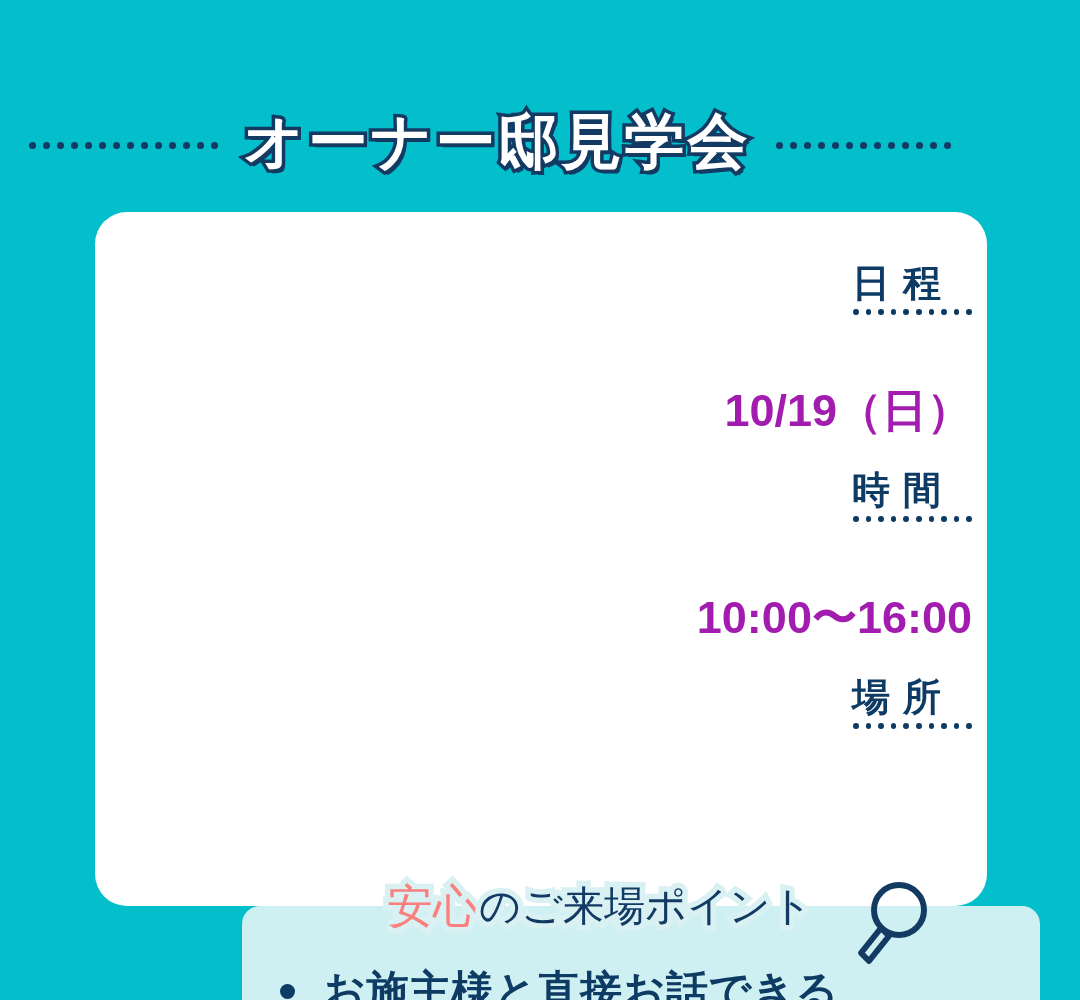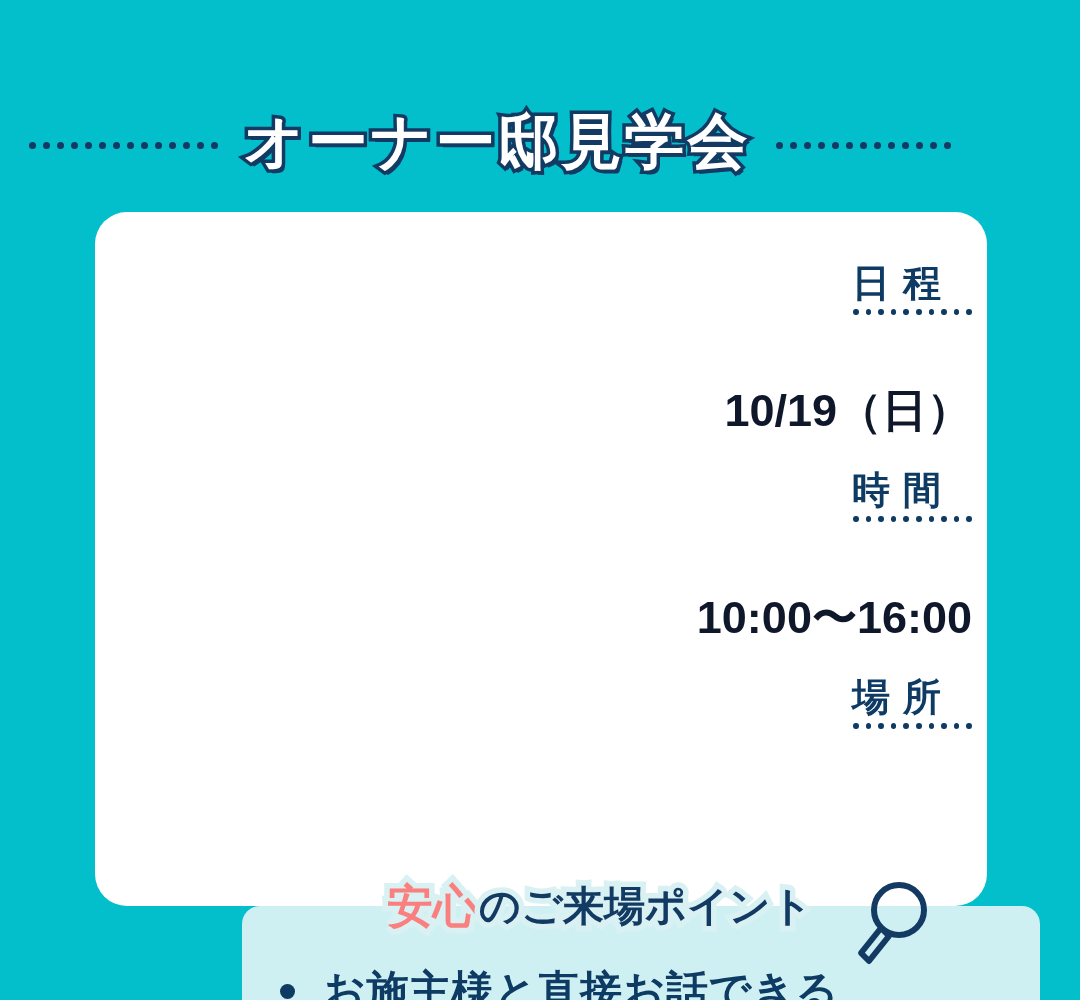--- a/index.html
+++ b/index.html
@@ -99,21 +99,21 @@
   .label-dots i {
     display: block;
     width: 6px;
     height: 6px;
     border-radius: 50%;
     background: #0d3b63;
   }
   .info-value {
     font-size: 45px;
     font-weight: bold;
-    color: #0f172a;
+    color: #a21caf;
     line-height: 1.0;
     letter-spacing: 0px;
     margin-left: 44px;
     white-space: nowrap;
   }
   .value-col { margin-left: 44px; }
   .value-col .info-value { margin-left: 0; }
   .value-note {
     font-size: 29px;
     font-weight: bold;
@@ -139,21 +139,21 @@
     left: 292px;
     top: 658px;
     width: 560px;
     height: 72px;
     display: flex;
     align-items: center;
     white-space: nowrap;
   }
   .points-heading .head-text {
     font-size: 41px;
-    font-weight: bold;
+    font-weight: normal;
     color: #123a63;
     line-height: 1;
     -webkit-text-stroke: 11px #d9f1f3;
     paint-order: stroke fill;
     letter-spacing: 0px;
   }
   .points-heading .accent {
     color: #fa8080;
     font-size: 46px;
   }

